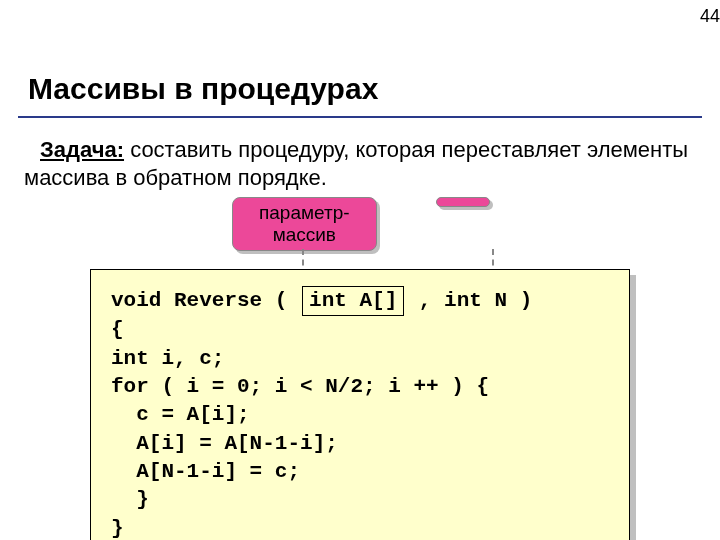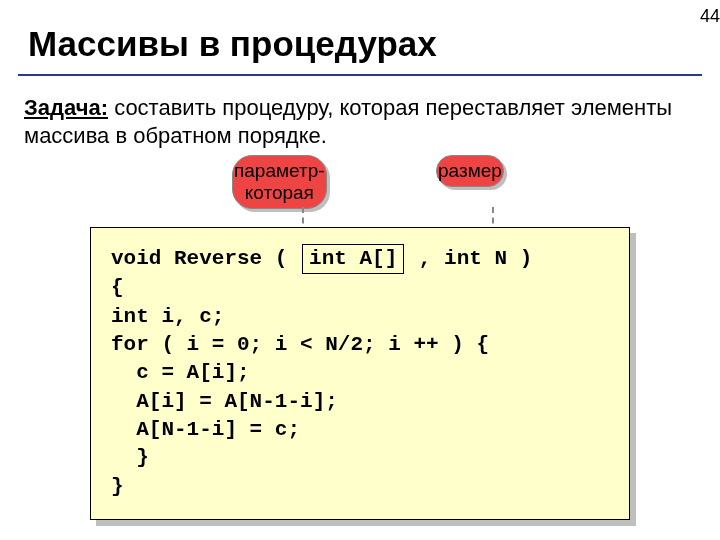--- a/index.html
+++ b/index.html
@@ -11,50 +11,52 @@
     overflow: hidden;
   }
   .page-number {
     position: absolute;
     top: 6px; right: 0;
     font-size: 18px;
     color: #000;
   }
   .title {
     padding: 24px 31px 6px 28px;
-    font-size: 35px;
+    font-size: 30px;
     font-weight: bold;
     color: #000;
+    margin-top: 48px;
   }
   .rule {
     margin: 4px 18px 0 18px;
     border: none;
     border-top: 2px solid #2a3a8a;
   }
   .task {
     padding: 18px 18px 0 24px;
     font-size: 22px;
     color: #000;
     line-height: 1.25;
   }
   .task-label {
     text-decoration: underline;
     font-weight: bold;
+    margin-left: 16px;
   }
   .mid {
     position: relative;
     height: 78px;
   }
   .callout {
     position: absolute;
-    background: #ef4444;
+    background: #ec4899;
     border: 1px solid #888;
-    border-radius: 20px;
+    border-radius: 8px;
     box-shadow: 3px 3px 0 #bfbfbf;
-    padding: 4px 1px;
+    padding: 4px 26px;
     text-align: center;
     font-size: 19px;
     color: #000;
     line-height: 1.15;
   }
   .callout.left  { top: 6px; left: 232px; }
   .callout.right { top: 6px; left: 436px; }
   .leader {
     position: absolute;
     border-left: 2px dashed #888;
@@ -101,24 +103,23 @@
 <h1 class="title">Массивы в процедурах</h1>
 <hr class="rule">
 
 <p class="task">
   <span class="task-label">Задача:</span><span> составить процедуру, которая переставляет элементы массива в обратном порядке.</span>
 </p>
 
 <div class="mid">
   <div class="callout left">
     <div>параметр-</div>
-    <div>которая</div>
+    <div>массив</div>
   </div>
   <div class="callout right">
-    <div>размер</div>
   </div>
   <div class="leader l1"></div>
   <div class="leader l2"></div>
 </div>
 
 <div class="code-wrap">
   <div class="code-shadow"></div>
   <div class="code-box"><span>void Reverse ( </span><span class="param-box">int A[]</span><span> , int N )</span>
 <span>{</span>
 <span>int i, c;</span>

